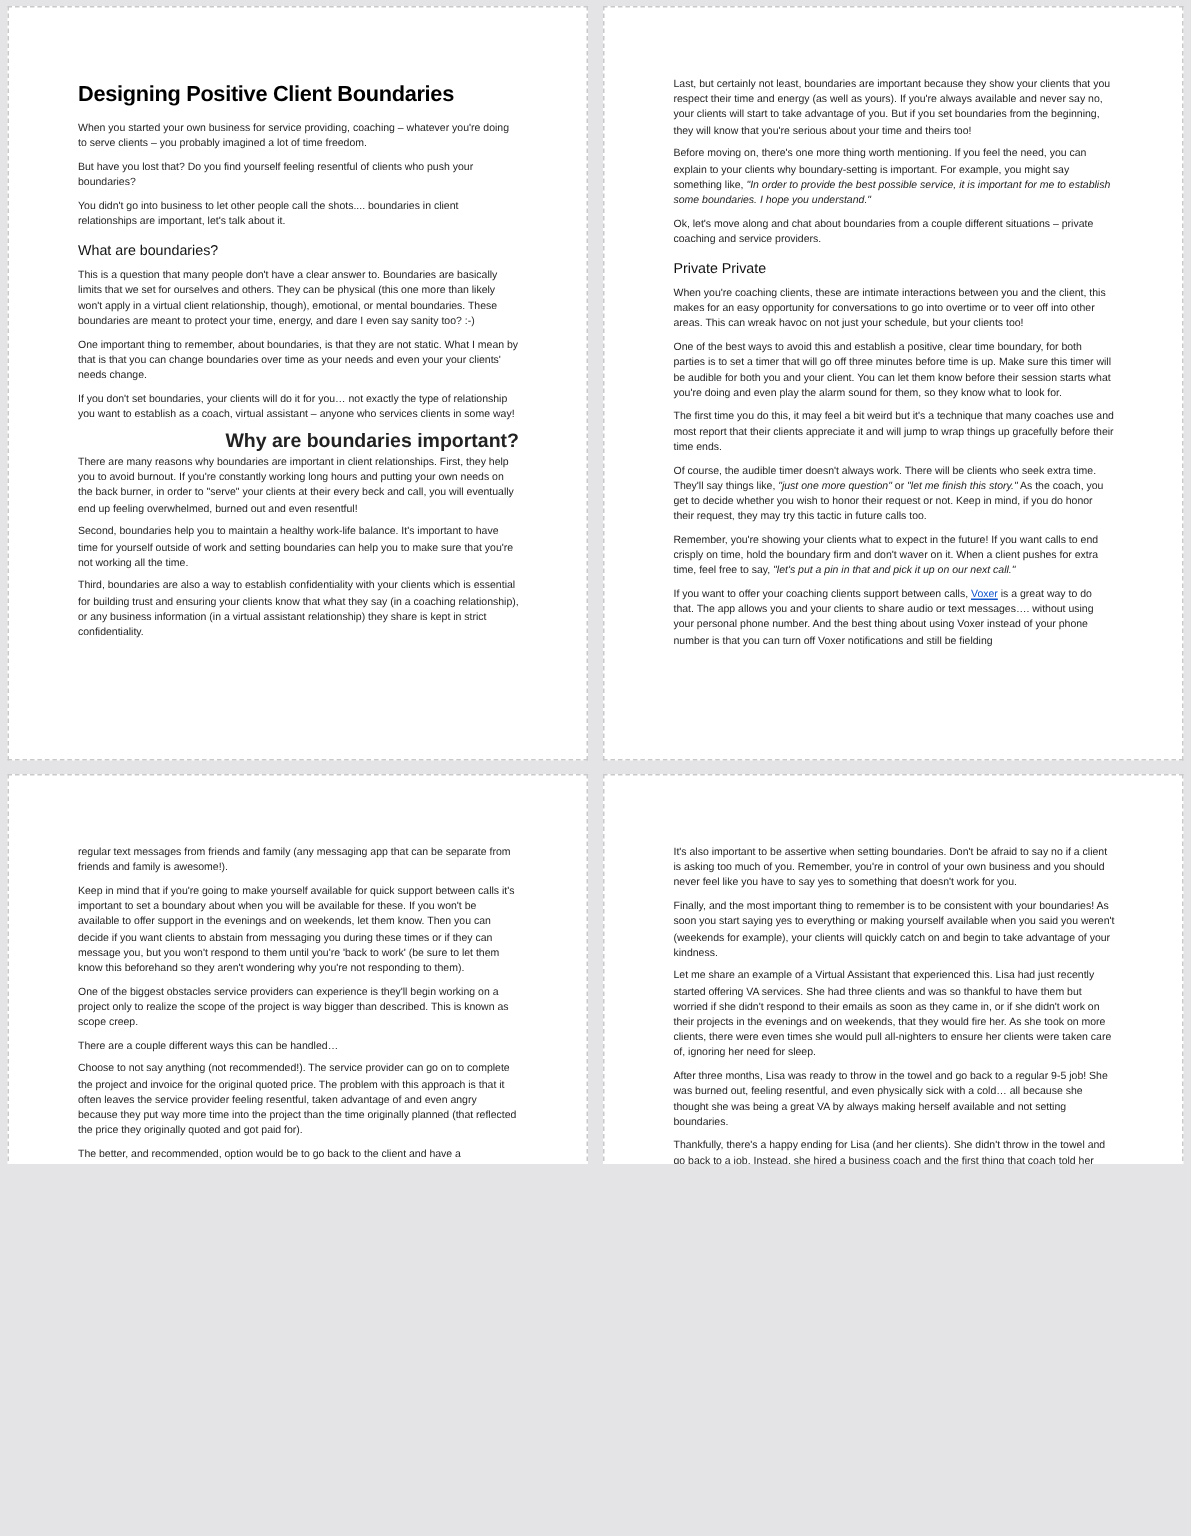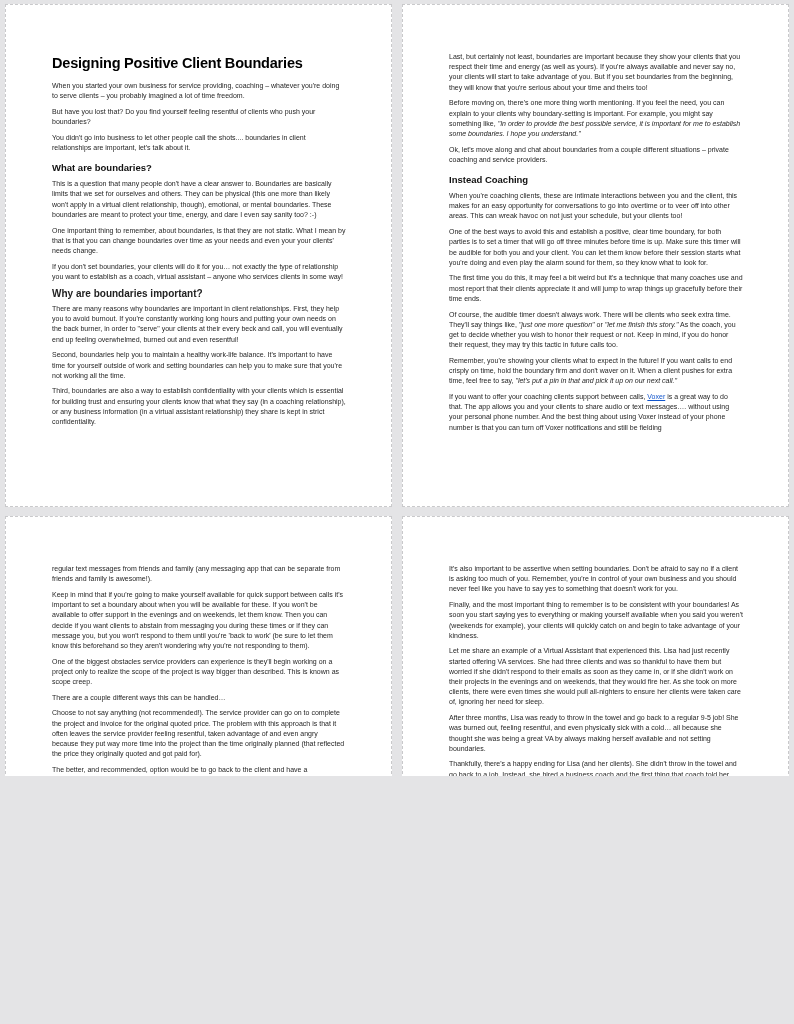--- a/index.html
+++ b/index.html
@@ -38,30 +38,31 @@
     line-height: 17px;
     font-weight: 800;
     letter-spacing: -0.2px;
     color: #000000;
     margin: 3px 0 9px 0;
     white-space: nowrap;
   }
   .page h2 {
     font-size: 9.5px;
     line-height: 12px;
-    font-weight: 700;
+    font-weight: 400;
     color: #111111;
     margin: 9px 0 5px 0;
   }
   .page h3 {
-    font-size: 10px;
+    font-size: 13px;
     line-height: 10px;
     font-weight: 700;
     color: #222222;
     margin: 7px 0 5px 0;
+    text-align: right;
   }
   .seg-i { font-style: italic; }
   .seg-bi { font-style: italic; font-weight: 700; }
   a.doc-link {
     color: #1155cc;
     text-decoration: underline;
     cursor: pointer;
   }
 </style>
 </head>
@@ -79,21 +80,21 @@
       <p><span>If you don't set boundaries, your clients will do it for you… not exactly the type of relationship you want to establish as a coach, virtual assistant – anyone who services clients in some way!</span></p>
       <h3><span>Why are boundaries important?</span></h3>
       <p><span>There are many reasons why boundaries are important in client relationships. First, they help you to avoid burnout. If you're constantly working long hours and putting your own needs on the back burner, in order to "serve" your clients at their every beck and call, you will eventually end up feeling overwhelmed, burned out and even resentful!</span></p>
       <p><span>Second, boundaries help you to maintain a healthy work-life balance. It's important to have time for yourself outside of work and setting boundaries can help you to make sure that you're not working all the time.</span></p>
       <p><span>Third, boundaries are also a way to establish confidentiality with your clients which is essential for building trust and ensuring your clients know that what they say (in a coaching relationship), or any business information (in a virtual assistant relationship) they share is kept in strict confidentiality.</span></p>
     </div>
   <div class="page">
       <p><span>Last, but certainly not least, boundaries are important because they show your clients that you respect their time and energy (as well as yours). If you're always available and never say no, your clients will start to take advantage of you. But if you set boundaries from the beginning, they will know that you're serious about your time and theirs too!</span></p>
       <p><span>Before moving on, there's one more thing worth mentioning. If you feel the need, you can explain to your clients why boundary-setting is important. For example, you might say something like, </span><span class="seg-i">"In order to provide the best possible service, it is important for me to establish some boundaries. I hope you understand."</span></p>
       <p><span>Ok, let's move along and chat about boundaries from a couple different situations – private coaching and service providers.</span></p>
-      <h2><span>Instead Coaching</span></h2>
+      <h2><span>Private Private</span></h2>
       <p><span>When you're coaching clients, these are intimate interactions between you and the client, this makes for an easy opportunity for conversations to go into overtime or to veer off into other areas. This can wreak havoc on not just your schedule, but your clients too!</span></p>
       <p><span>One of the best ways to avoid this and establish a positive, clear time boundary, for both parties is to set a timer that will go off three minutes before time is up. Make sure this timer will be audible for both you and your client. You can let them know before their session starts what you're doing and even play the alarm sound for them, so they know what to look for.</span></p>
       <p><span>The first time you do this, it may feel a bit weird but it's a technique that many coaches use and most report that their clients appreciate it and will jump to wrap things up gracefully before their time ends.</span></p>
       <p><span>Of course, the audible timer doesn't always work. There will be clients who seek extra time. They'll say things like, </span><span class="seg-i">"just one more question"</span><span> or </span><span class="seg-i">"let me finish this story."</span><span> As the coach, you get to decide whether you wish to honor their request or not. Keep in mind, if you do honor their request, they may try this tactic in future calls too.</span></p>
       <p><span>Remember, you're showing your clients what to expect in the future! If you want calls to end crisply on time, hold the boundary firm and don't waver on it. When a client pushes for extra time, feel free to say, </span><span class="seg-i">"let's put a pin in that and pick it up on our next call."</span></p>
       <p><span>If you want to offer your coaching clients support between calls, </span><a class="doc-link" href="#">Voxer</a><span> is a great way to do that. The app allows you and your clients to share audio or text messages…. without using your personal phone number. And the best thing about using Voxer instead of your phone number is that you can turn off Voxer notifications and still be fielding</span></p>
     </div>
   <div class="page">
       <p><span>regular text messages from friends and family (any messaging app that can be separate from friends and family is awesome!).</span></p>
       <p><span>Keep in mind that if you're going to make yourself available for quick support between calls it's important to set a boundary about when you will be available for these. If you won't be available to offer support in the evenings and on weekends, let them know. Then you can decide if you want clients to abstain from messaging you during these times or if they can message you, but you won't respond to them until you're 'back to work' (be sure to let them know this beforehand so they aren't wondering why you're not responding to them).</span></p>

